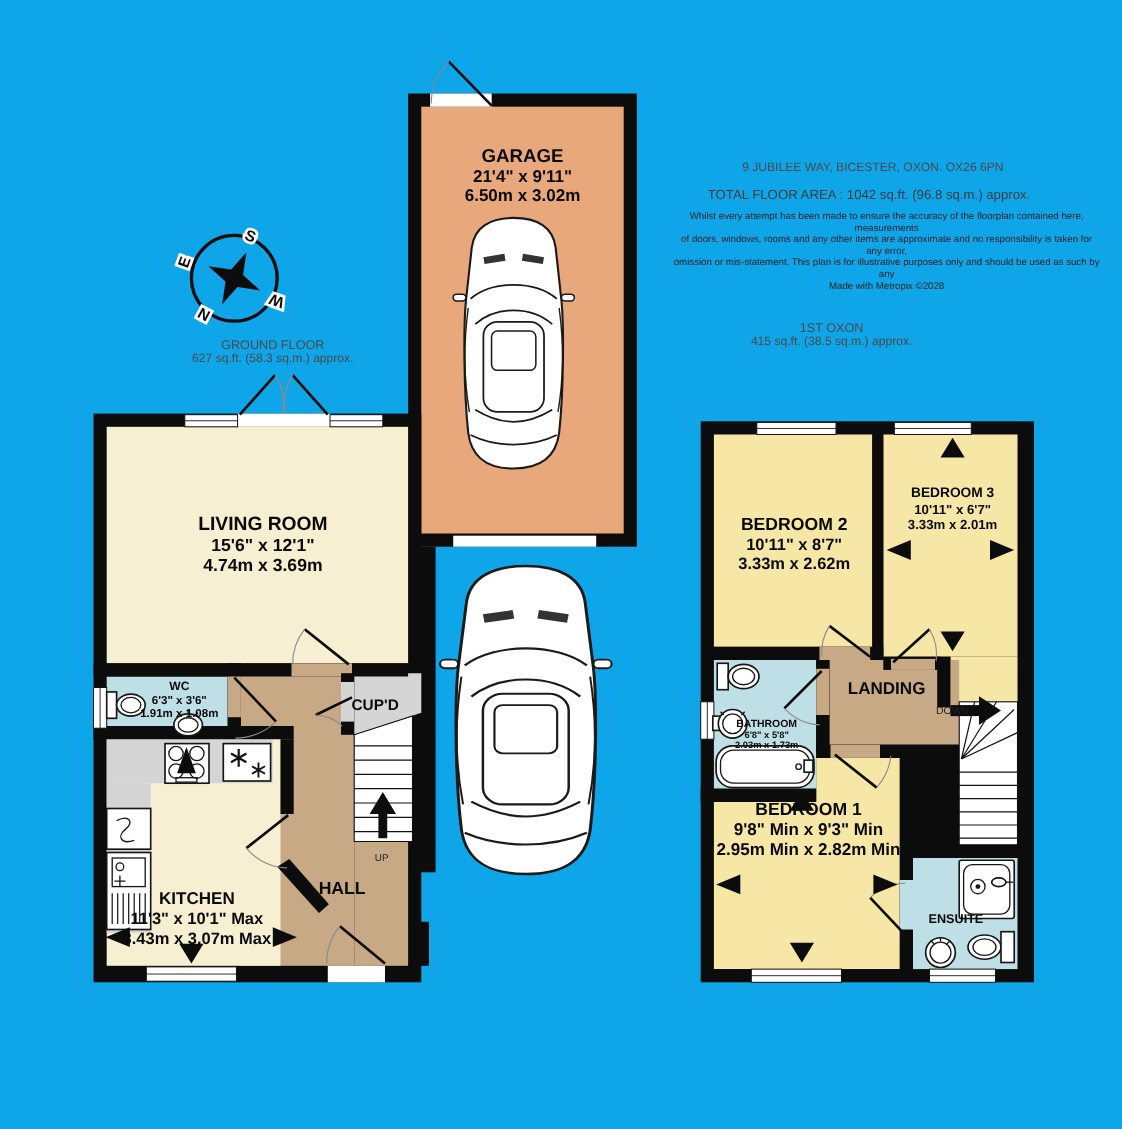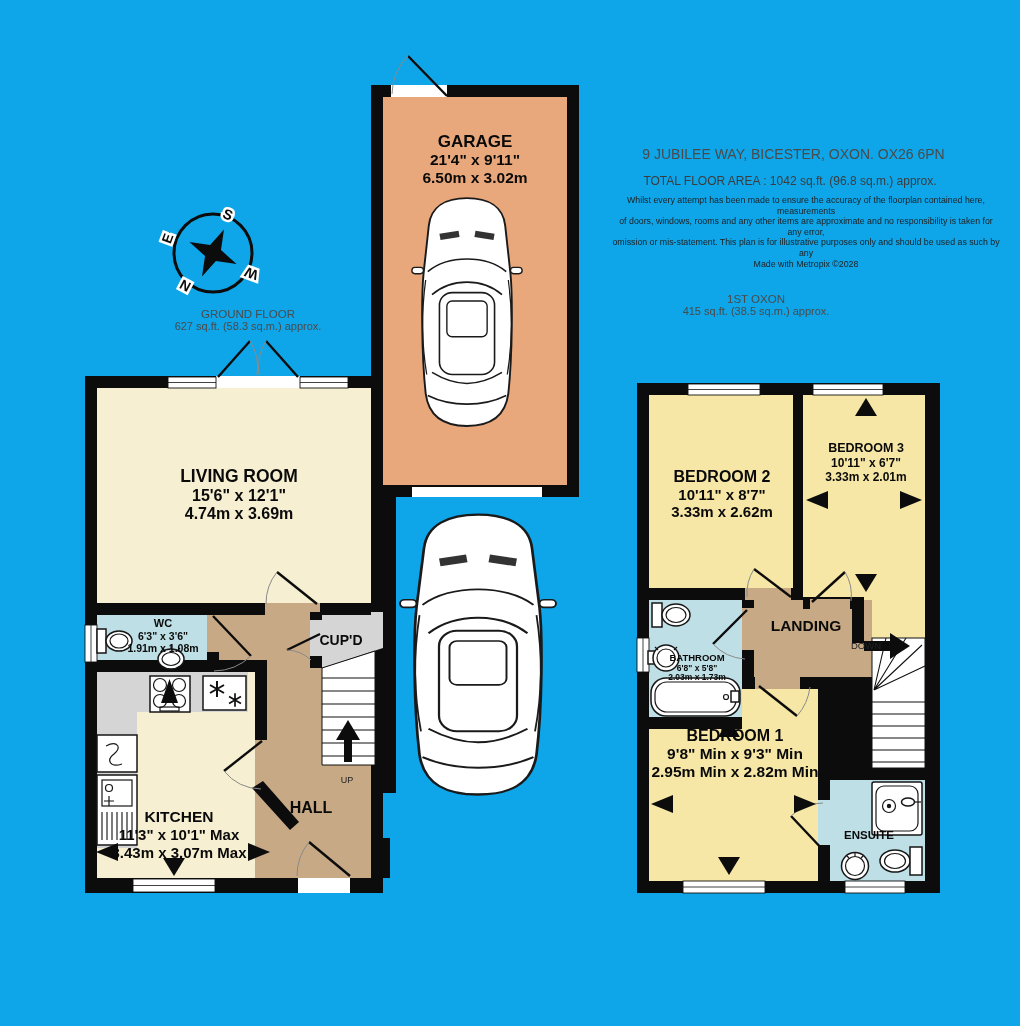--- a/index.html
+++ b/index.html
@@ -13,21 +13,21 @@
   .win{fill:#ffffff;stroke:#111;stroke-width:0.9;}
   .fix{fill:#ffffff;stroke:#161616;stroke-width:1.5;}
   .ln{stroke:#161616;stroke-width:1.2;fill:none;}
   .leaf{stroke:#0c0c0c;stroke-width:2.4;fill:none;}
   .arc{stroke:#8a8a8a;stroke-width:1;fill:none;}
   .arrow{fill:#0c0c0c;}
   .tread{stroke:#111;stroke-width:1.1;fill:none;}
   .cream{fill:#f6efd1;} .tan{fill:#c8a985;} .yellow{fill:#f7e7a7;}
   .blue{fill:#bfdfe6;} .gray{fill:#d5d5d5;} .orange{fill:#e8a87c;}
   .header{position:absolute;left:580px;top:146px;width:420px;text-align:center;color:#1f1f1f;}
-  .header .addr{font-size:14px;color:#4a4a4a;margin:0 0 12px 7px;}
+  .header .addr{font-size:11px;color:#4a4a4a;margin:0 0 12px 7px;}
   .header .total{font-size:12px;color:#3c3c3c;margin:0 0 7px 0;}
   .header .disc{font-size:8.8px;line-height:10.6px;color:#1f1f1f;padding-left:32px;}
   .flabel{position:absolute;text-align:center;color:#4a4a4a;}
   .flabel .t{font-size:11.5px;}
   .flabel .a{font-size:11px;}
 </style>
 </head>
 <body>
 
 <div class="canvas">

